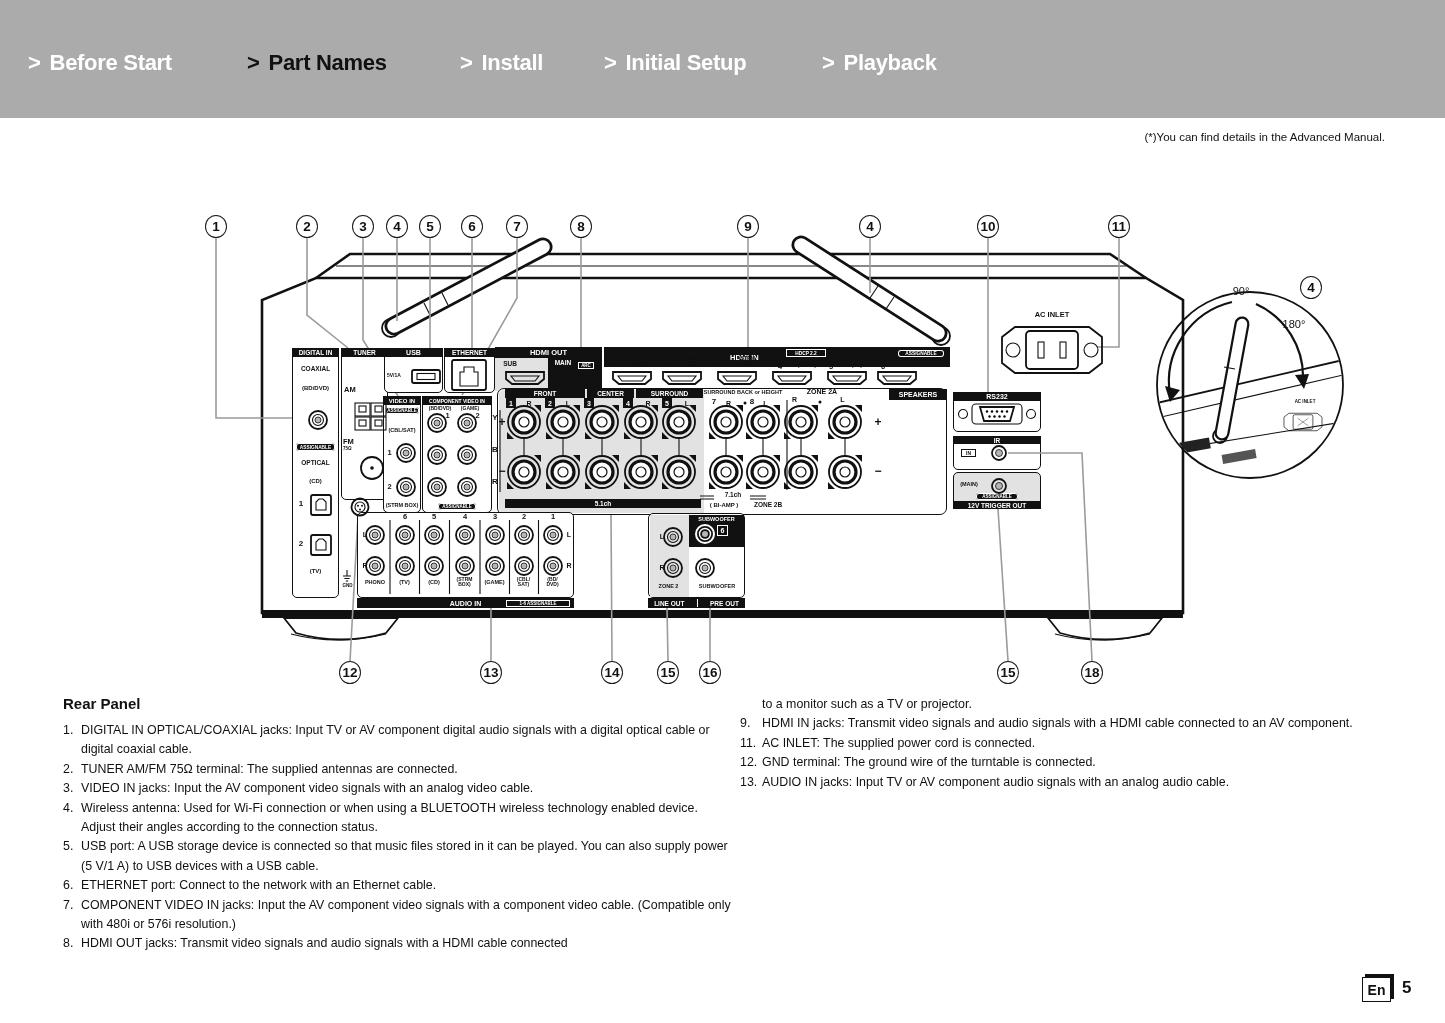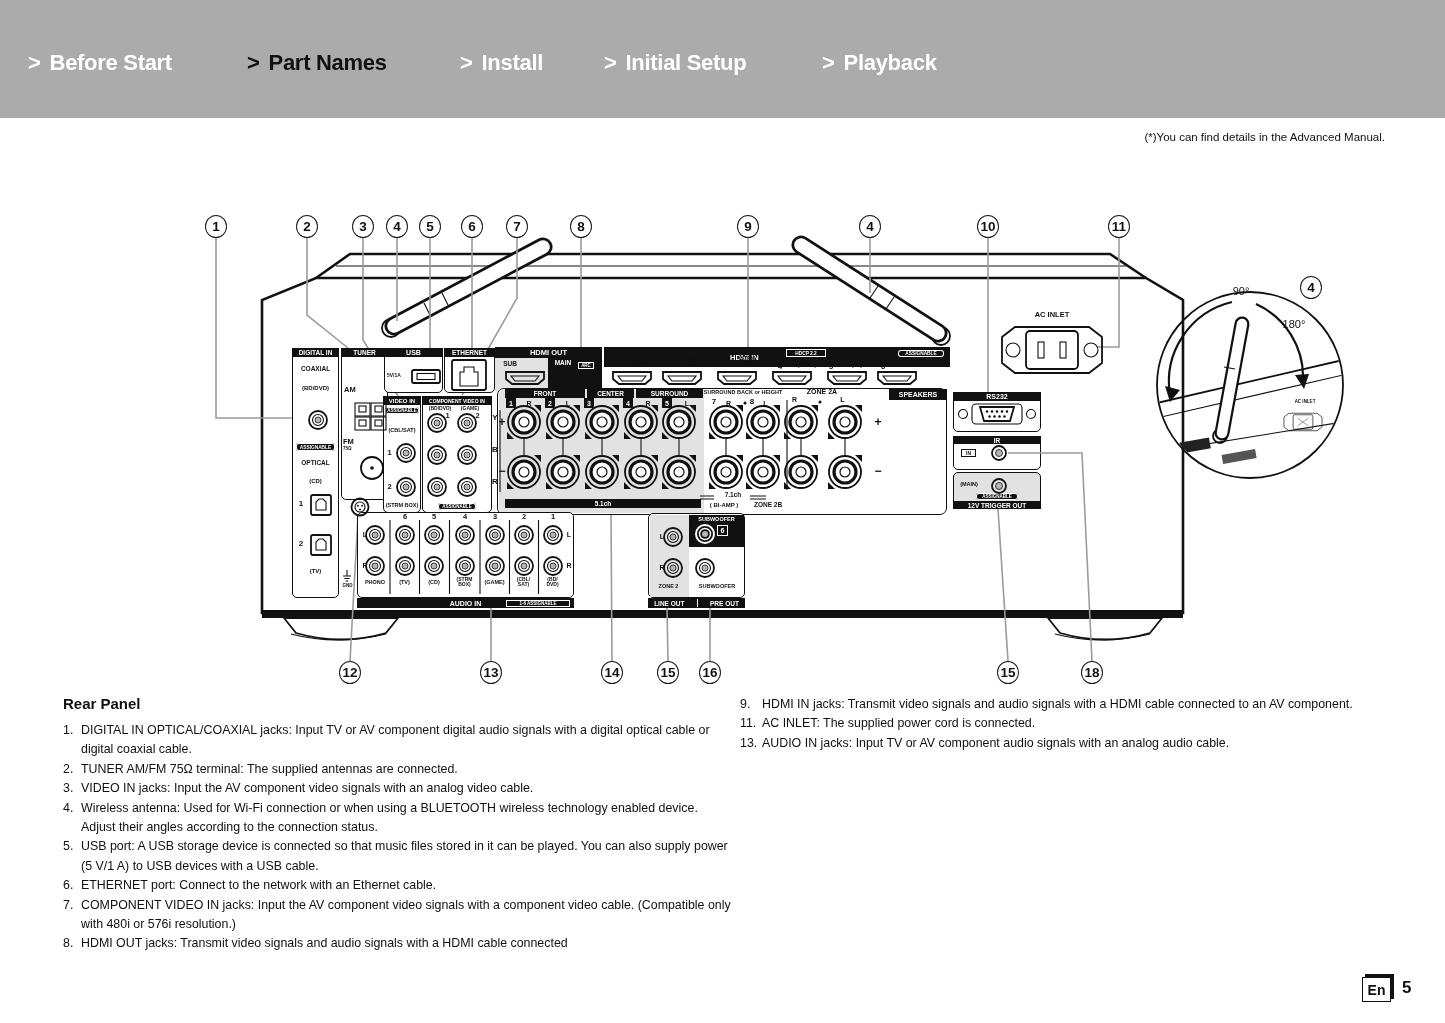--- a/index.html
+++ b/index.html
@@ -523,26 +523,34 @@
           <span class="n" style="width:18px">7.</span>
           <span class="x">COMPONENT VIDEO IN jacks: Input the AV component video signals with a component video cable. (Compatible only with 480i or 576i resolution.)</span>
         </div>
       <div class="item">
           <span class="n" style="width:18px">8.</span>
           <span class="x">HDMI OUT jacks: Transmit video signals and audio signals with a HDMI cable connected</span>
         </div>
     </div>
     <div class="col" style="left:740px;top:7px;width:700px">
       <div class="item">
+          <span class="n" style="width:22px"></span>
+          <span class="x">to a monitor such as a TV or projector.</span>
+        </div>
+      <div class="item">
           <span class="n" style="width:22px">9.</span>
           <span class="x">HDMI IN jacks: Transmit video signals and audio signals with a HDMI cable connected to an AV component.</span>
         </div>
       <div class="item">
           <span class="n" style="width:22px">11.</span>
           <span class="x">AC INLET: The supplied power cord is connected.</span>
+        </div>
+      <div class="item">
+          <span class="n" style="width:22px">12.</span>
+          <span class="x">GND terminal: The ground wire of the turntable is connected.</span>
         </div>
       <div class="item">
           <span class="n" style="width:22px">13.</span>
           <span class="x">AUDIO IN jacks: Input TV or AV component audio signals with an analog audio cable.</span>
         </div>
     </div>
   </div>
 
   <div id="footer-en">En</div>
   <div id="footer-page">5</div>

